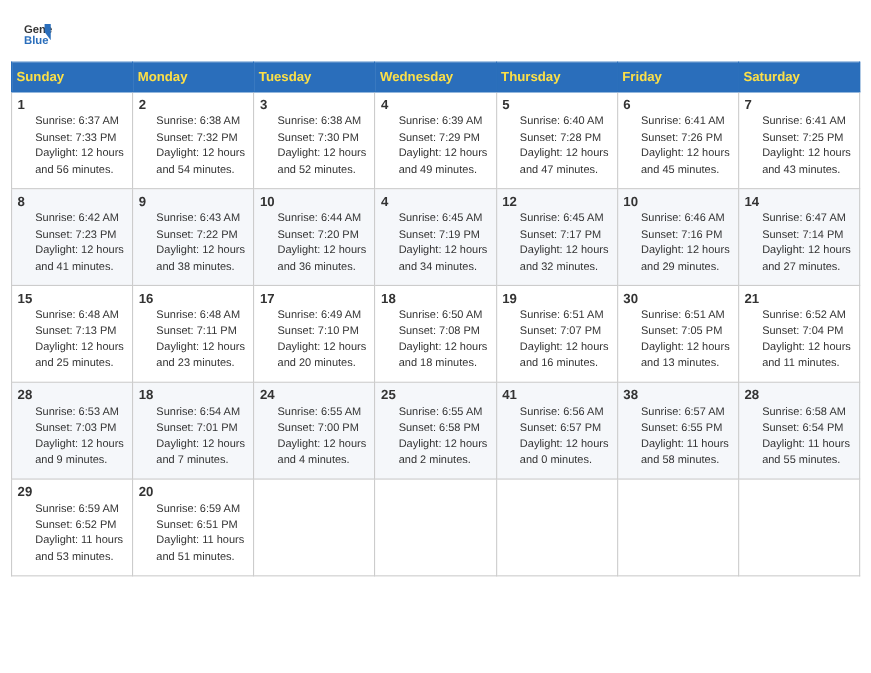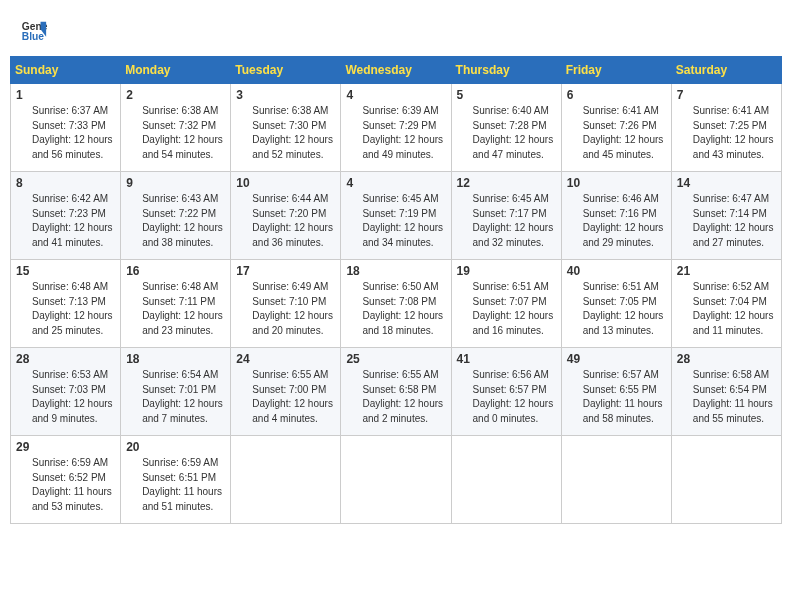--- a/index.html
+++ b/index.html
@@ -186,21 +186,21 @@
         </td>
         <td>
           <span class="day-num">18</span>
 <div class="day-info">Sunrise: 6:50 AM<br>Sunset: 7:08 PM<br>Daylight: 12 hours and 18 minutes.</div>
         </td>
         <td>
           <span class="day-num">19</span>
 <div class="day-info">Sunrise: 6:51 AM<br>Sunset: 7:07 PM<br>Daylight: 12 hours and 16 minutes.</div>
         </td>
         <td>
-          <span class="day-num">40</span>
+          <span class="day-num">30</span>
 <div class="day-info">Sunrise: 6:51 AM<br>Sunset: 7:05 PM<br>Daylight: 12 hours and 13 minutes.</div>
         </td>
         <td>
           <span class="day-num">21</span>
 <div class="day-info">Sunrise: 6:52 AM<br>Sunset: 7:04 PM<br>Daylight: 12 hours and 11 minutes.</div>
         </td>
       </tr>
       <tr>
         <td>
           <span class="day-num">28</span>
@@ -216,21 +216,21 @@
         </td>
         <td>
           <span class="day-num">25</span>
 <div class="day-info">Sunrise: 6:55 AM<br>Sunset: 6:58 PM<br>Daylight: 12 hours and 2 minutes.</div>
         </td>
         <td>
           <span class="day-num">41</span>
 <div class="day-info">Sunrise: 6:56 AM<br>Sunset: 6:57 PM<br>Daylight: 12 hours and 0 minutes.</div>
         </td>
         <td>
-          <span class="day-num">49</span>
+          <span class="day-num">38</span>
 <div class="day-info">Sunrise: 6:57 AM<br>Sunset: 6:55 PM<br>Daylight: 11 hours and 58 minutes.</div>
         </td>
         <td>
           <span class="day-num">28</span>
 <div class="day-info">Sunrise: 6:58 AM<br>Sunset: 6:54 PM<br>Daylight: 11 hours and 55 minutes.</div>
         </td>
       </tr>
       <tr>
         <td>
           <span class="day-num">29</span>

